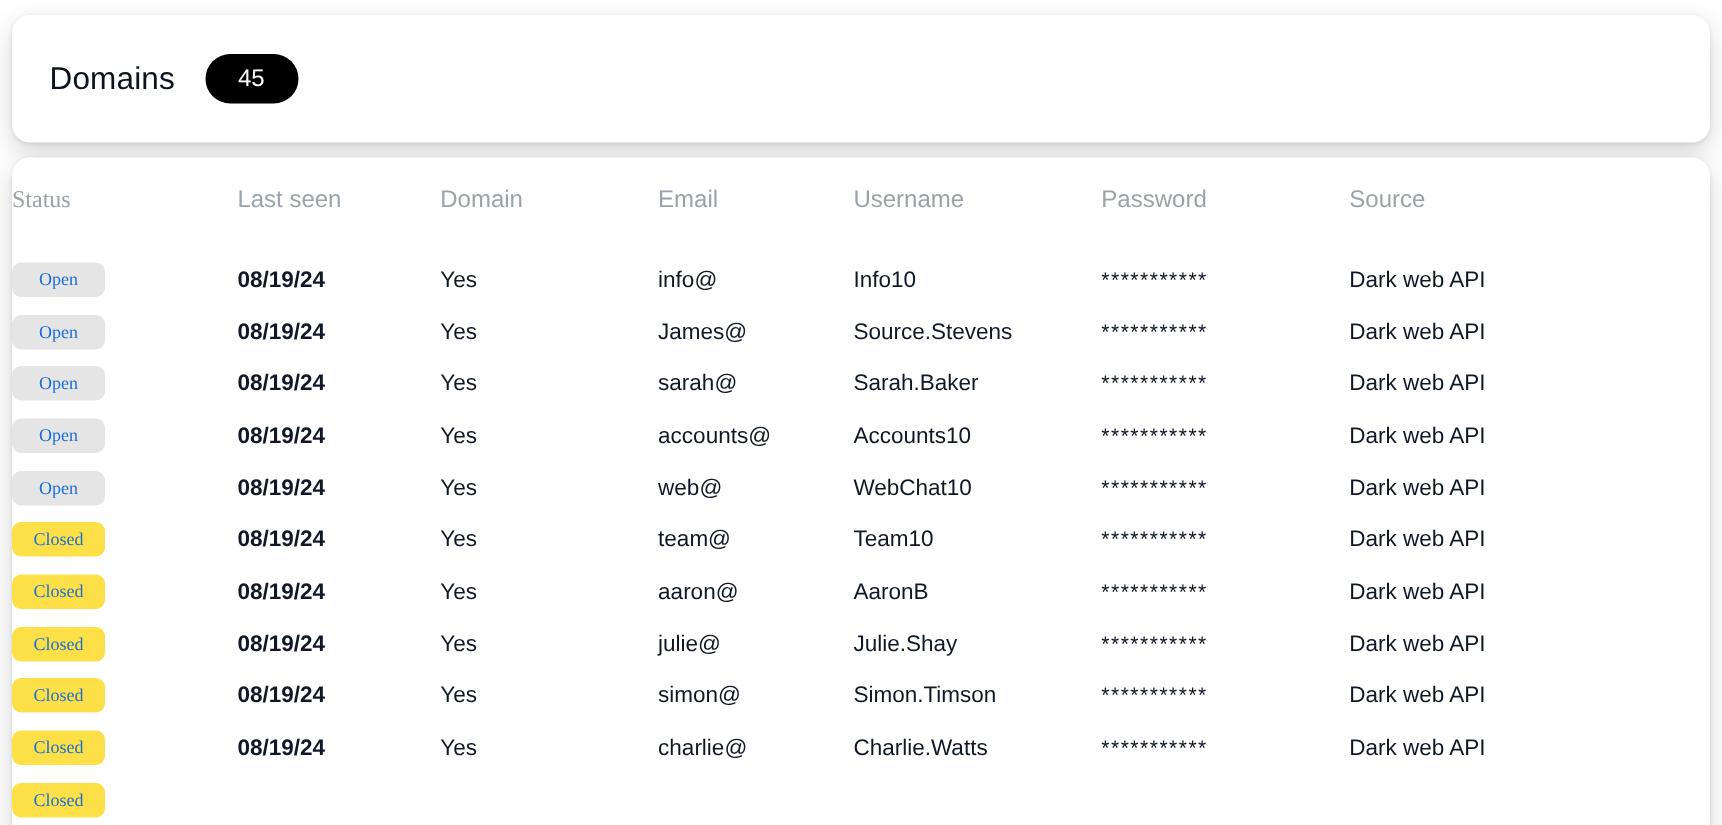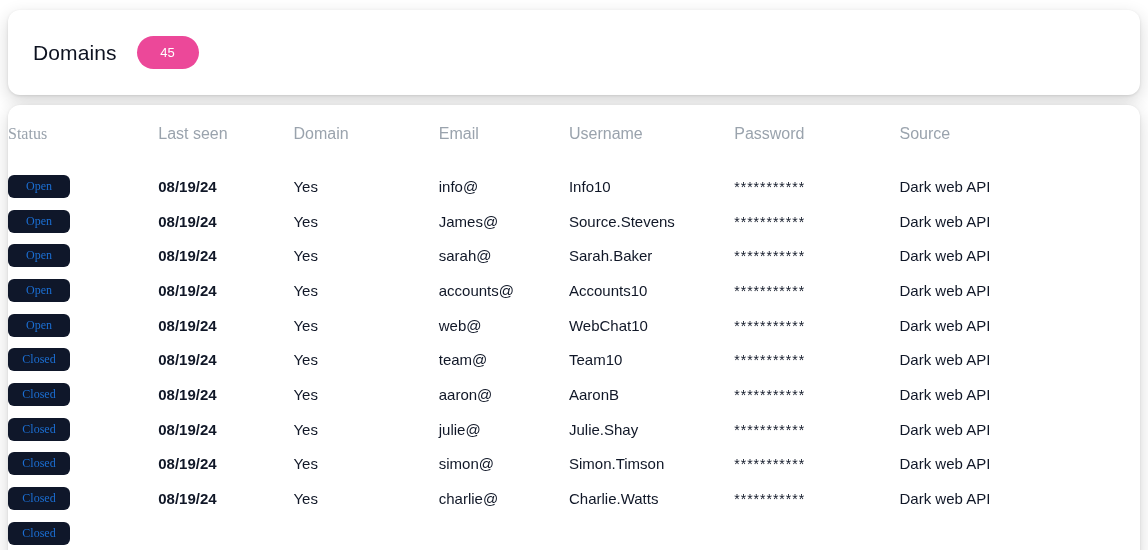--- a/index.html
+++ b/index.html
@@ -36,29 +36,29 @@
     box-sizing: border-box;
   }
   .header-title {
     font-size: 21px;
     color: #0d1220;
     font-weight: 400;
     letter-spacing: 0.1px;
   }
   .count-badge {
     margin-left: 20px;
-    background: #ec4899;
+    background: #000000;
     color: #ffffff;
     border-radius: 20px;
     min-width: 62px;
     height: 33px;
     display: flex;
     align-items: center;
     justify-content: center;
-    font-size: 13px;
+    font-size: 16px;
     padding: 0 14px;
     box-sizing: border-box;
   }
 
   
   .table-card {
     position: absolute;
     left: 8px;
     top: 105px;
     width: 1132px;
@@ -108,27 +108,27 @@
   th.h-source, td.d-source   { padding-left: 0px; }
 
   .pill {
     display: inline-flex;
     align-items: center;
     justify-content: center;
     min-width: 62px;
     height: 23px;
     border-radius: 6px;
     font-size: 12px;
-    background: #0f172a;
+    background: #e5e5e5;
     color: #1b6fd4;
     padding: 0 10px;
     box-sizing: border-box;
   }
   .pill.closed {
-    background: #0f172a;
+    background: #fde047;
     color: #1b6fd4;
   }
   .pw {
     letter-spacing: 1px;
     font-size: 14px;
     color: #101727;
     font-family: "Liberation Sans", sans-serif;
   }
   .thead-row th { padding-top: 2px; }
   tbody tr:first-child td { padding-top: 6px; }

